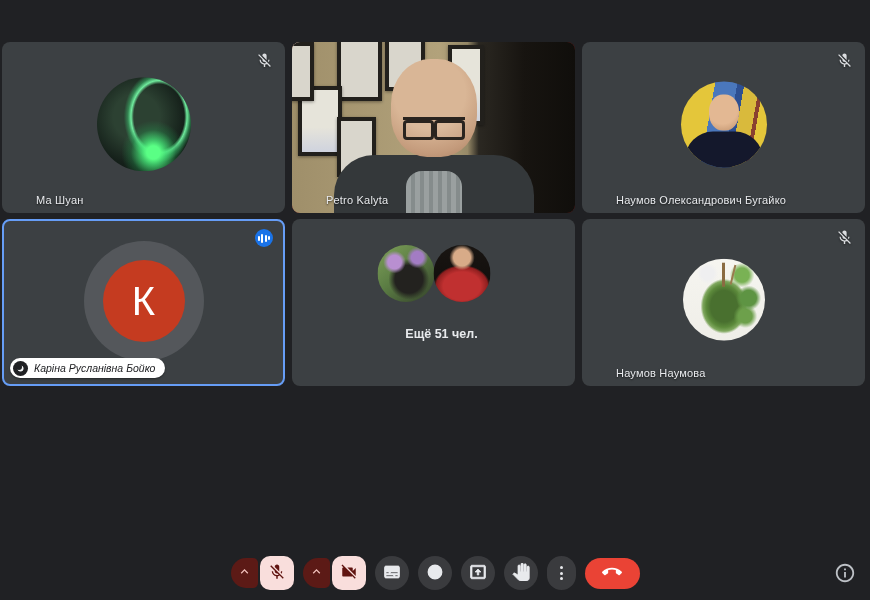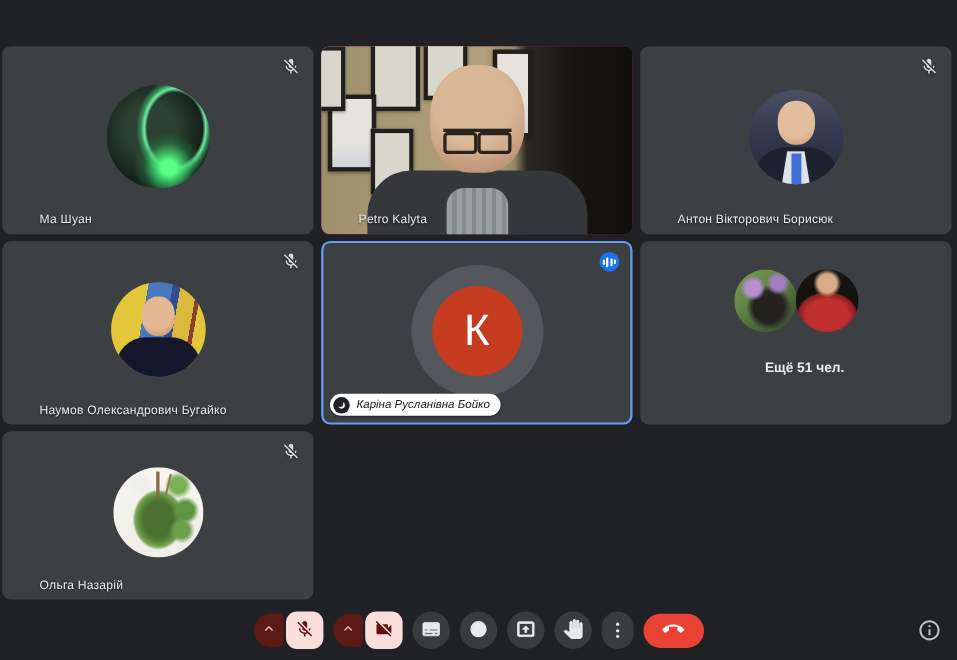--- a/index.html
+++ b/index.html
@@ -3,21 +3,21 @@
 <meta charset="utf-8">
 <style>
   html,body{margin:0;padding:0;}
   body{width:870px;height:600px;background:#202124;font-family:"Liberation Sans",sans-serif;overflow:hidden;}
   .screen{position:relative;width:870px;height:600px;background:#202124;overflow:hidden;}
 
   
   .grid{position:absolute;top:42px;left:2px;width:863px;display:grid;
         grid-template-columns:1fr 1fr 1fr;grid-template-rows:171px 167px 153px;gap:6px 7px;}
   .tile{position:relative;background:#3c4043;border-radius:8px;overflow:hidden;box-sizing:border-box;}
-  .tile.video{background:#701a75;}
+  .tile.video{background:#7f1d1d;}
   .tile.speaking{border:2px solid #669df6;}
   .name-tag{position:absolute;left:10px;bottom:7px;font-size:11px;color:#e8eaed;
             text-shadow:0 1px 2px rgba(0,0,0,.65);letter-spacing:.2px;white-space:nowrap;z-index:6;margin-left:24px;}
   .mic-badge{position:absolute;top:10px;right:12px;width:17px;height:17px;z-index:6;opacity:.92;
              filter:drop-shadow(0 1px 1px rgba(0,0,0,.5));}
   .mic-badge svg{width:100%;height:100%;fill:#e8eaed;}
   .avatar{position:absolute;left:50%;top:50%;transform:translate(-50%,-54%);border-radius:50%;overflow:hidden;}
 
   
   .av-green{width:94px;height:94px;
@@ -167,34 +167,20 @@
         <div class="p-head"></div>
         <div class="p-glasses">
             <span></span>
             <span></span>
           </div>
       </div>
       <span class="name-tag">Petro Kalyta</span>
     </div>
 
 
-    <div class="tile">
-      <div class="avatar av-suit">
-        <div class="torso"></div>
-          <div class="shirt"></div>
-          <div class="tie"></div>
-          <div class="head"></div>
-      </div>
-      <span class="mic-badge">
-        <svg viewBox="0 0 24 24">
-            <path d="M19 11h-1.7c0 .74-.16 1.43-.43 2.05l1.23 1.23c.56-.98.9-2.09.9-3.28zm-4.02.17c0-.06.02-.11.02-.17V5c0-1.66-1.34-3-3-3S9 3.34 9 5v.18l5.98 5.99zM4.27 3 3 4.27l6.01 6.01V11c0 1.66 1.33 3 2.99 3 .22 0 .44-.03.65-.08l1.66 1.66c-.71.33-1.5.52-2.31.52-2.76 0-5.3-2.1-5.3-5.1H5c0 3.41 2.72 6.23 6 6.72V21h2v-3.28c.91-.13 1.77-.45 2.54-.9L19.73 21 21 19.73 4.27 3z"></path>
-          </svg>
-      </span>
-      <span class="name-tag">Антон Вікторович Борисюк</span>
-    </div>
 
 
     <div class="tile">
       <div class="avatar av-flag">
         <div class="torso"></div>
           <div class="head"></div>
       </div>
       <span class="mic-badge">
         <svg viewBox="0 0 24 24">
             <path d="M19 11h-1.7c0 .74-.16 1.43-.43 2.05l1.23 1.23c.56-.98.9-2.09.9-3.28zm-4.02.17c0-.06.02-.11.02-.17V5c0-1.66-1.34-3-3-3S9 3.34 9 5v.18l5.98 5.99zM4.27 3 3 4.27l6.01 6.01V11c0 1.66 1.33 3 2.99 3 .22 0 .44-.03.65-.08l1.66 1.66c-.71.33-1.5.52-2.31.52-2.76 0-5.3-2.1-5.3-5.1H5c0 3.41 2.72 6.23 6 6.72V21h2v-3.28c.91-.13 1.77-.45 2.54-.9L19.73 21 21 19.73 4.27 3z"></path>
@@ -231,21 +217,21 @@
     <div class="tile">
       <div class="avatar av-plant">
         <div class="stem"></div>
           <div class="stem2"></div>
       </div>
       <span class="mic-badge">
         <svg viewBox="0 0 24 24">
             <path d="M19 11h-1.7c0 .74-.16 1.43-.43 2.05l1.23 1.23c.56-.98.9-2.09.9-3.28zm-4.02.17c0-.06.02-.11.02-.17V5c0-1.66-1.34-3-3-3S9 3.34 9 5v.18l5.98 5.99zM4.27 3 3 4.27l6.01 6.01V11c0 1.66 1.33 3 2.99 3 .22 0 .44-.03.65-.08l1.66 1.66c-.71.33-1.5.52-2.31.52-2.76 0-5.3-2.1-5.3-5.1H5c0 3.41 2.72 6.23 6 6.72V21h2v-3.28c.91-.13 1.77-.45 2.54-.9L19.73 21 21 19.73 4.27 3z"></path>
           </svg>
       </span>
-      <span class="name-tag">Ольга Назарій</span>
+      <span class="name-tag">Наумов Наумова</span>
     </div>
   </div>
 
   <div class="toolbar">
 
     <div class="split">
       <button class="chev">
         <span><svg viewBox="0 0 24 24" width="15" height="15" fill="#f3c2bd">
               <path d="M7.41 15.41 12 10.83l4.59 4.58L18 14l-6-6-6 6z"></path>
             </svg></span>

